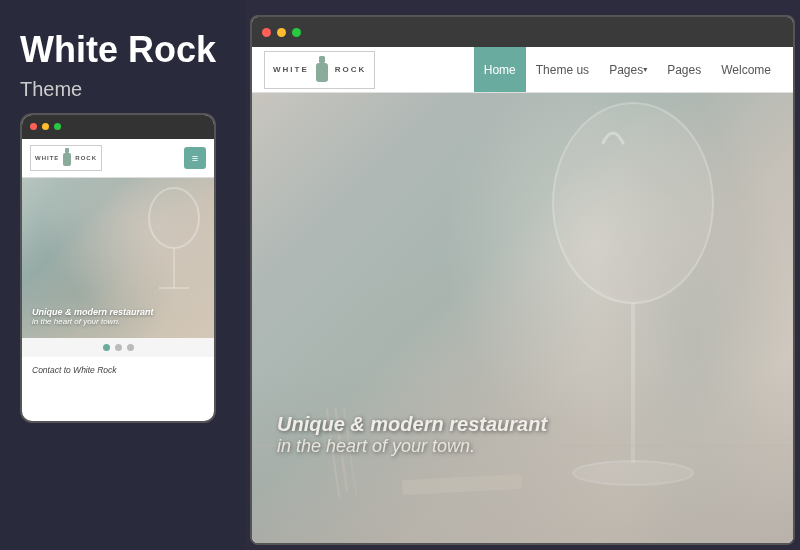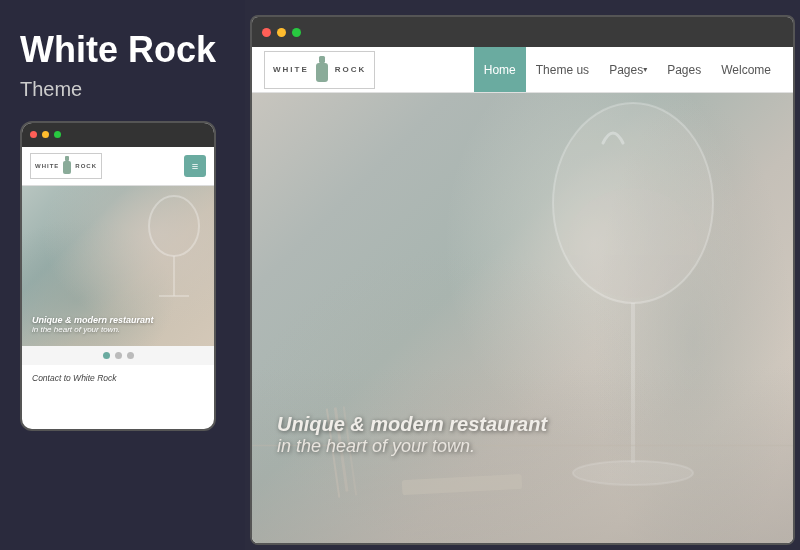--- a/index.html
+++ b/index.html
@@ -26,21 +26,21 @@
       font-size: 36px;
       font-weight: bold;
       color: #ffffff;
       line-height: 1.1;
       margin-bottom: 8px;
     }
 
     .theme-subtitle {
       font-size: 20px;
       color: #cccccc;
-      margin-bottom: 20px;
+      margin-bottom: 12px;
     }
 
     .theme-author {
       font-size: 14px;
       color: #8899bb;
       margin-bottom: 22px;
     }
 
     
     .mobile-mockup {

